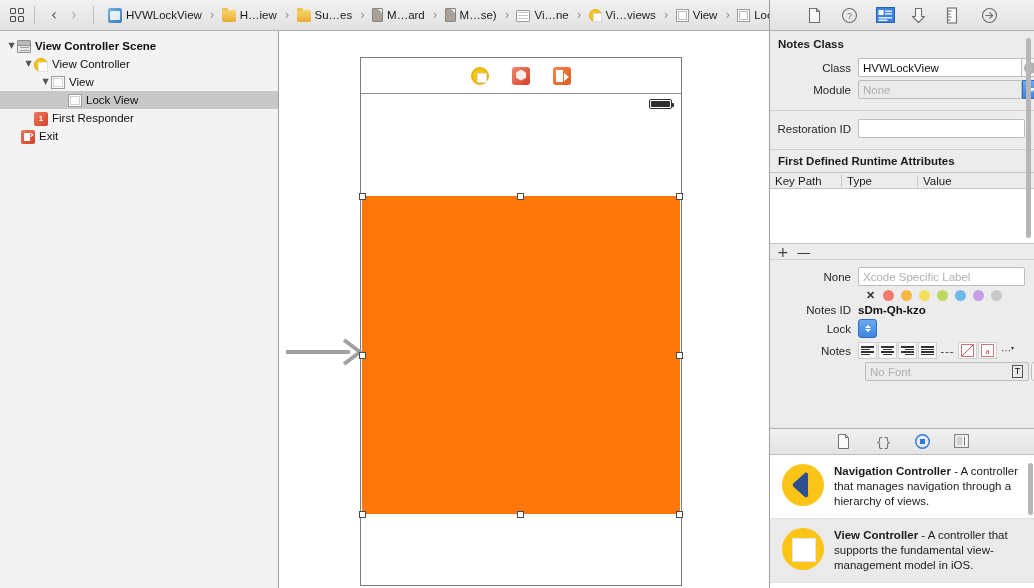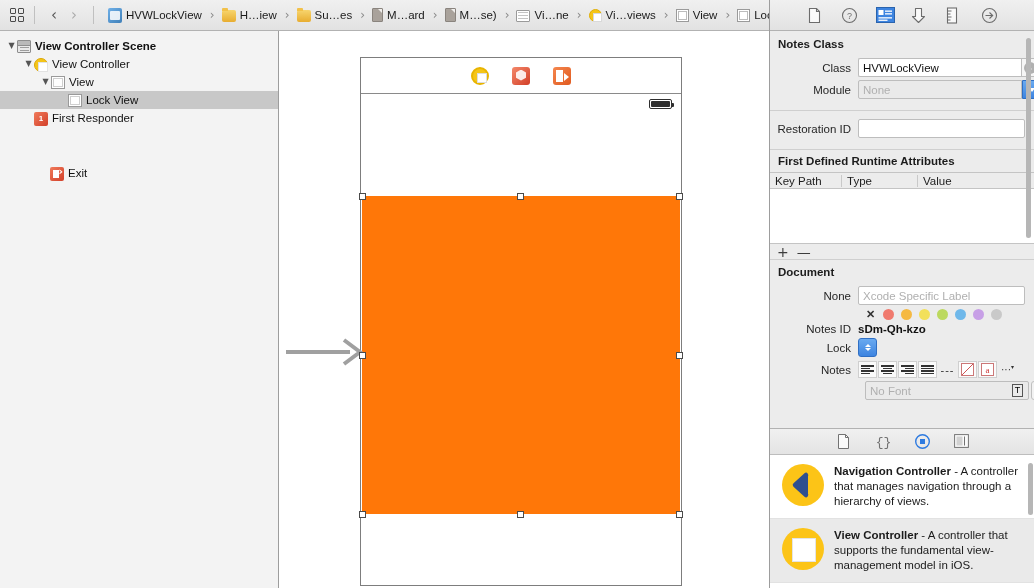--- a/index.html
+++ b/index.html
@@ -336,21 +336,21 @@
       <div class="row sel" style="padding-left: 57px;">
         <span class="disc empty">▼</span>
         <span class="row-icon oi-view"></span>
         <span class="row-label">Lock View</span>
       </div>
       <div class="row" style="padding-left: 23px;">
         <span class="disc empty">▼</span>
         <span class="row-icon oi-fr"></span>
         <span class="row-label">First Responder</span>
       </div>
-      <div class="row" style="padding-left: 39px; margin-top: 37px;">
+      <div class="row" style="padding-left: 10px;">
         <span class="disc empty">▼</span>
         <span class="row-icon oi-exit"></span>
         <span class="row-label">Exit</span>
       </div>
     </div>
 </div>
 
 <div id="canvas">
   <div id="scene">
 
@@ -463,21 +463,20 @@
         <span class="c3">Value</span>
       </div>
       <div class="udra-body"></div>
       <div class="udra-foot">
         <span class="pm">+</span>
         <span class="pm">—</span>
       </div>
     </div>
 
     <div style="padding-top:4px;">
-      <div class="sec-title">Document</div>
       <div class="frow">
         <div class="flabel">None</div>
         <input class="tfield" placeholder="Xcode Specific Label" style="">
       </div>
       <div class="swatches" id="swatches">
           <span class="sw x">✕</span>
           <span class="sw" style="background: rgb(240, 122, 110);"></span>
           <span class="sw" style="background: rgb(245, 185, 66);"></span>
           <span class="sw" style="background: rgb(242, 224, 90);"></span>
           <span class="sw" style="background: rgb(188, 217, 94);"></span>

